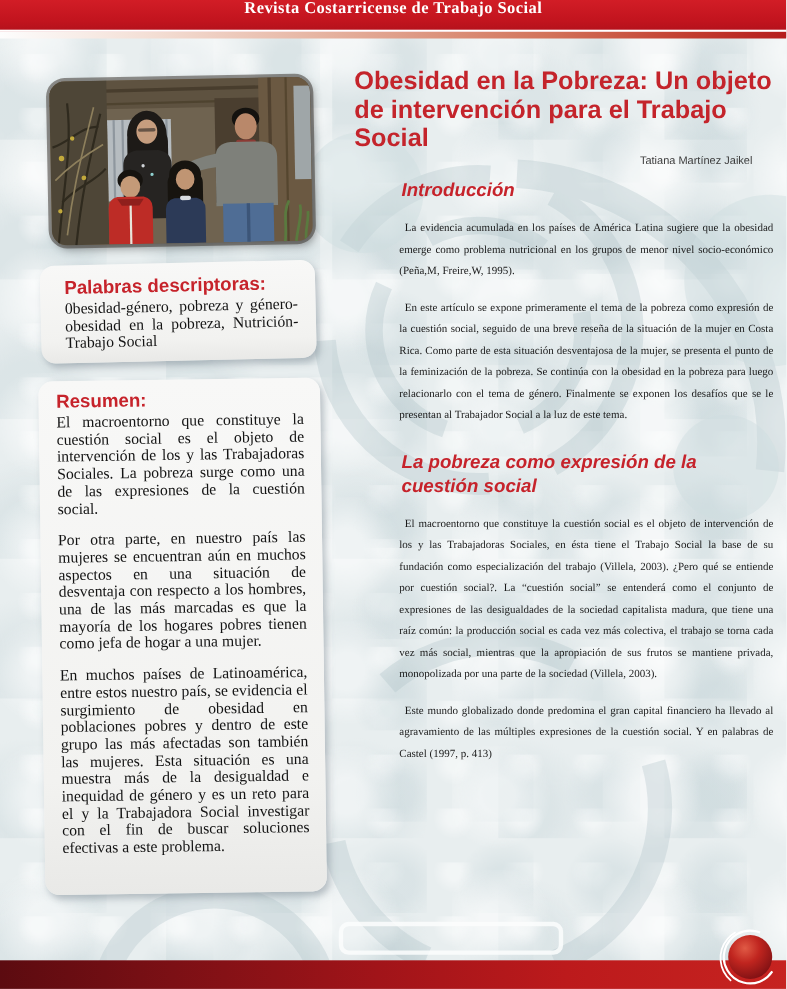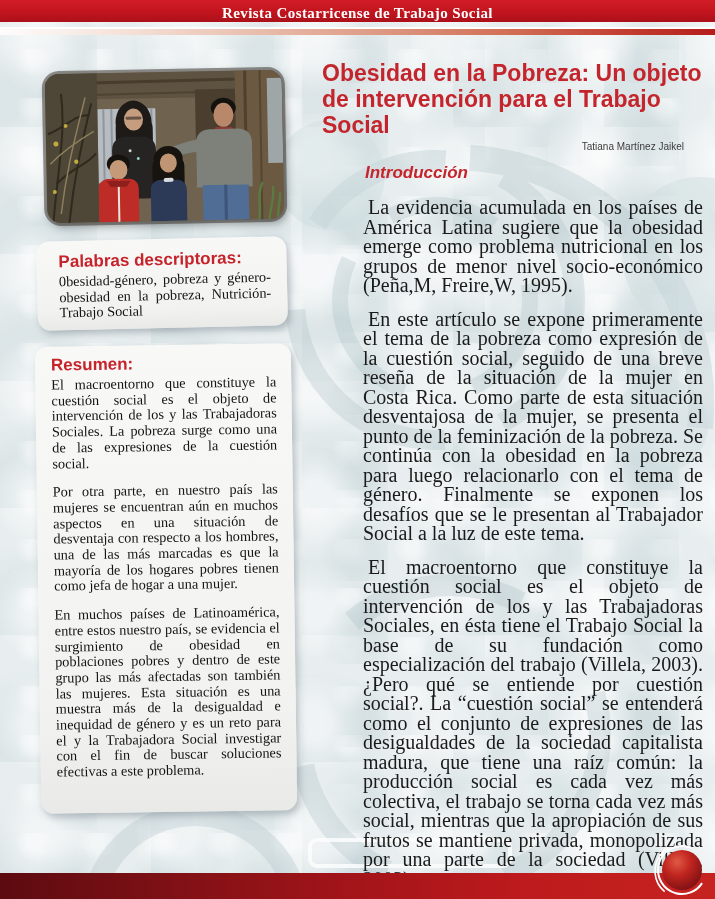--- a/index.html
+++ b/index.html
@@ -9,23 +9,23 @@
     background-color:#e8eeef;
     background-image:
       radial-gradient(circle at 30% 40%, rgba(255,255,255,.55) 0 14%, rgba(255,255,255,0) 42%),
       radial-gradient(circle at 72% 68%, rgba(187,205,210,.30) 0 18%, rgba(187,205,210,0) 46%),
       radial-gradient(circle at 55% 18%, rgba(255,255,255,.45) 0 13%, rgba(255,255,255,0) 36%),
       radial-gradient(circle at 15% 80%, rgba(176,196,202,.22) 0 16%, rgba(176,196,202,0) 40%);
     background-size:137px 113px, 97px 83px, 63px 49px, 151px 127px;
   }
   
   .topbar{
-    position:absolute;top:0;left:0;width:715px;height:22px;z-index:5;
+    position:absolute;top:0;left:0;width:715px;height:34px;z-index:5;
     background:linear-gradient(180deg,#d21d26 0%,#c2141e 55%,#ab101a 100%);
-    display:flex;align-items:flex-end;justify-content:center;
+    display:flex;align-items:flex-start;justify-content:center;
   }
   .topbar-title{
     color:#ffffff;font-family:"Liberation Serif",serif;font-size:15px;
     letter-spacing:.4px;font-weight:600;
   }
   .topbar-line{position:absolute;top:27px;left:0;width:715px;height:2px;background:#ffffff;z-index:5;}
   .topbar-fade{
     position:absolute;top:29px;left:0;width:715px;height:6px;z-index:5;
     background:linear-gradient(90deg,#fdfdfd 0%,#f3ddd3 20%,#e3ab97 45%,#d27259 70%,#c23c2f 88%,#b51d1c 100%);
   }
@@ -70,21 +70,21 @@
   .article-author{
     font-family:"Liberation Sans",sans-serif;font-size:10px;color:#3c3c3c;
     text-align:right;padding-right:20px;margin-top:3px;
   }
   .section-heading{
     font-family:"Liberation Sans",sans-serif;font-weight:bold;font-size:17px;
     line-height:22px;color:#c6232b;margin:10px 0 4px 43px;max-width:300px;font-style:italic;
   }
   .section-heading.second{margin-top:21px;margin-bottom:11px;}
   .body-para{
-    font-size:20px;line-height:19.5px;color:#1a1a1a;text-align:justify;
+    font-size:10px;line-height:19.5px;color:#1a1a1a;text-align:justify;
     margin:14px 0 0 41px;width:340px;text-indent:5px;
   }
 </style>
 </head>
 <body>
 
 <div id="page">
 
   <svg class="watermark" width="715" height="899" viewBox="0 0 715 899">
     <g fill="none" stroke="#aec2c7" opacity="0.32">
@@ -207,20 +207,21 @@
   </div>
 
   <div class="article-col">
     <h1 class="article-title">Obesidad en la Pobreza: Un objeto de intervención para el Trabajo Social</h1>
     <div class="article-author">Tatiana Martínez Jaikel</div>
 
     <h2 class="section-heading">Introducción</h2>
     <p class="body-para">La evidencia acumulada en los países de América Latina sugiere que la obesidad emerge como problema nutricional en los grupos de menor nivel socio-económico  (Peña,M, Freire,W, 1995).</p>
     <p class="body-para">En este artículo se expone primeramente el tema de la pobreza como expresión de la cuestión social, seguido de una breve reseña de la situación de la mujer en Costa Rica. Como parte de esta situación desventajosa de la mujer, se presenta el punto de la feminización de la pobreza.  Se continúa con la obesidad en la pobreza para luego relacionarlo con el tema de género. Finalmente se exponen los desafíos que se le presentan al Trabajador Social a la luz de este tema.</p>
 
+    <h2 class="section-heading second">La pobreza como expresión de la cuestión social</h2>
     <p class="body-para">El macroentorno que constituye la cuestión social es el objeto de intervención de los y las Trabajadoras Sociales, en ésta tiene el Trabajo Social la base de su fundación como especialización del trabajo (Villela, 2003). ¿Pero qué se entiende por cuestión social?. La “cuestión social” se entenderá como el conjunto de expresiones de las desigualdades de la sociedad capitalista madura, que tiene una raíz común: la producción social es cada vez más colectiva, el trabajo se torna cada vez más social, mientras que la apropiación de sus frutos se mantiene privada, monopolizada por una parte de la sociedad (Villela, 2003).</p>
     <p class="body-para">Este mundo globalizado donde predomina el gran capital financiero ha llevado al agravamiento de las múltiples expresiones de la cuestión social. Y en palabras de Castel (1997, p. 413)</p>
   </div>
 
   <div class="bottombar"></div>
   <svg class="logo-ball" width="62" height="59" viewBox="0 0 62 59">
     <defs>
       <radialGradient id="ballGrad" cx="38%" cy="30%" r="75%">
         <stop offset="0%" stop-color="#e05a45"></stop>
         <stop offset="45%" stop-color="#c0251f"></stop>

